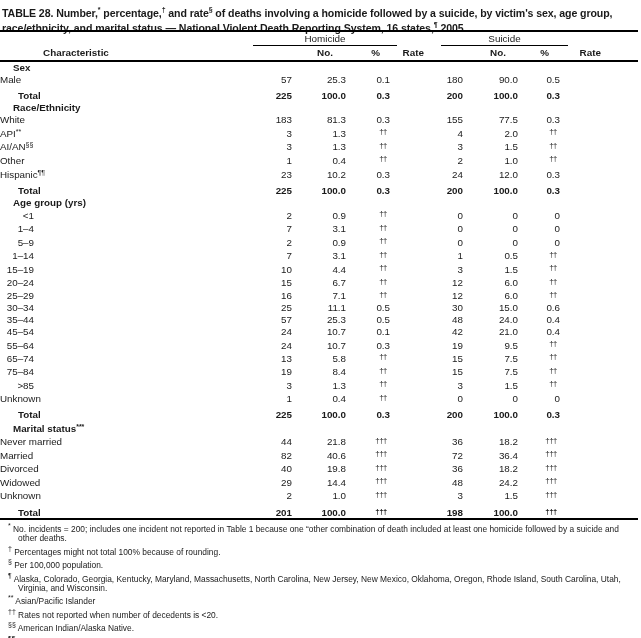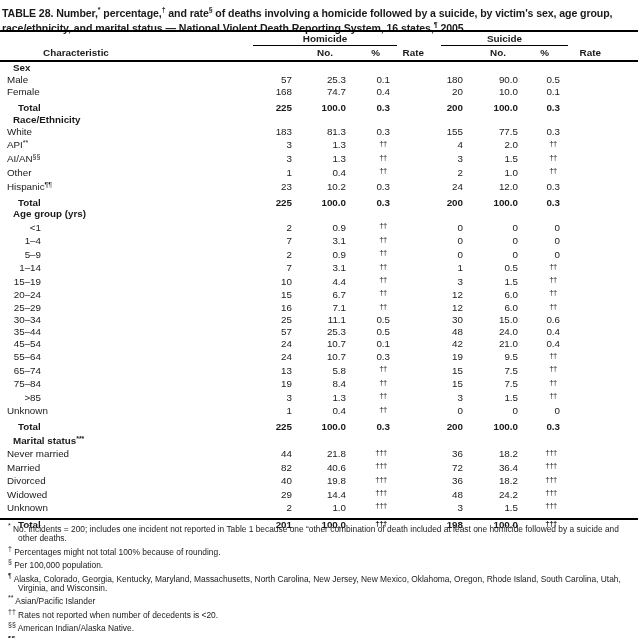--- a/index.html
+++ b/index.html
@@ -5,36 +5,36 @@
   html,body{margin:0;padding:0;background:#fff;}
   .page{position:relative;width:641px;height:638px;background:#fff;overflow:hidden;
         font-family:"Liberation Sans",sans-serif;color:#1a1a1a;}
   .title{position:absolute;top:4px;left:2px;width:637px;font-size:10.6px;font-weight:bold;
          line-height:12px;letter-spacing:-0.1px;}
   .title sup{font-size:7px;}
   .rule{position:absolute;background:#000;}
   #rule-top{top:30px;left:0;width:638px;height:2px;}
   #rule-mid{top:60px;left:0;width:638px;height:2px;}
   #rule-bot{top:518px;left:0;width:638px;height:2px;}
-  .grp{position:absolute;top:33px;font-size:9.9px;font-weight:bold;text-align:center;}
+  .grp{position:absolute;top:33px;font-size:9.9px;font-weight:normal;text-align:center;}
   #grp-h{left:253px;width:144px;}
   #grp-s{left:441px;width:127px;}
   #grp-h-line{top:45px;left:253px;width:144px;height:1px;}
   #grp-s-line{top:45px;left:441px;width:127px;height:1px;}
   .colhead{position:absolute;top:47px;width:60px;font-size:9.9px;font-weight:bold;text-align:right;margin-left:40px;}
   #ch-label{left:3px;width:130px;text-align:left;}
   #ch-0{left:233px;} #ch-1{left:280px;} #ch-2{left:324px;}
   #ch-3{left:406px;} #ch-4{left:449px;} #ch-5{left:501px;}
   table{position:absolute;top:62px;left:0;width:641px;border-collapse:collapse;
         table-layout:fixed;font-size:9.8px;}
   td{padding:0;line-height:11.9px;white-space:nowrap;overflow:visible;vertical-align:bottom;}
   td.num{text-align:right;}
   td.c-dag{padding-right:3px;}
   tr.sec td{font-weight:bold;padding-left:13px;}
-  td.lbl{padding-left:7px;}
+  td.lbl{}
   tr.total td{font-weight:bold;padding-top:4px;}
   tr.total td.lbl{padding-left:18px;}
   .range{display:inline-block;width:34px;text-align:right;}
   .lblsup{font-size:7px;vertical-align:3px;}
   .dag{font-size:7.6px;vertical-align:2.5px;letter-spacing:-0.3px;}
   .fns{position:absolute;top:521px;left:8px;width:629px;font-size:8.4px;line-height:9.55px;}
   .fn{margin:0;padding-left:10px;text-indent:-10px;}
   .fn sup{font-size:7px;}
 </style>
 </head>
@@ -79,30 +79,20 @@
         <tr class="item">
           <td class="lbl">Male</td>
           <td class="num">57</td>
           <td class="num">25.3</td>
           <td class="num">0.1</td>
           <td class="num">180</td>
           <td class="num">90.0</td>
           <td class="num">0.5</td>
           <td></td>
         </tr>
-        <tr class="item">
-          <td class="lbl">Female</td>
-          <td class="num">168</td>
-          <td class="num">74.7</td>
-          <td class="num">0.4</td>
-          <td class="num">20</td>
-          <td class="num">10.0</td>
-          <td class="num">0.1</td>
-          <td></td>
-        </tr>
         <tr class="total">
           <td class="lbl">Total</td>
           <td class="num">225</td>
           <td class="num">100.0</td>
           <td class="num">0.3</td>
           <td class="num">200</td>
           <td class="num">100.0</td>
           <td class="num">0.3</td>
           <td></td>
         </tr>

